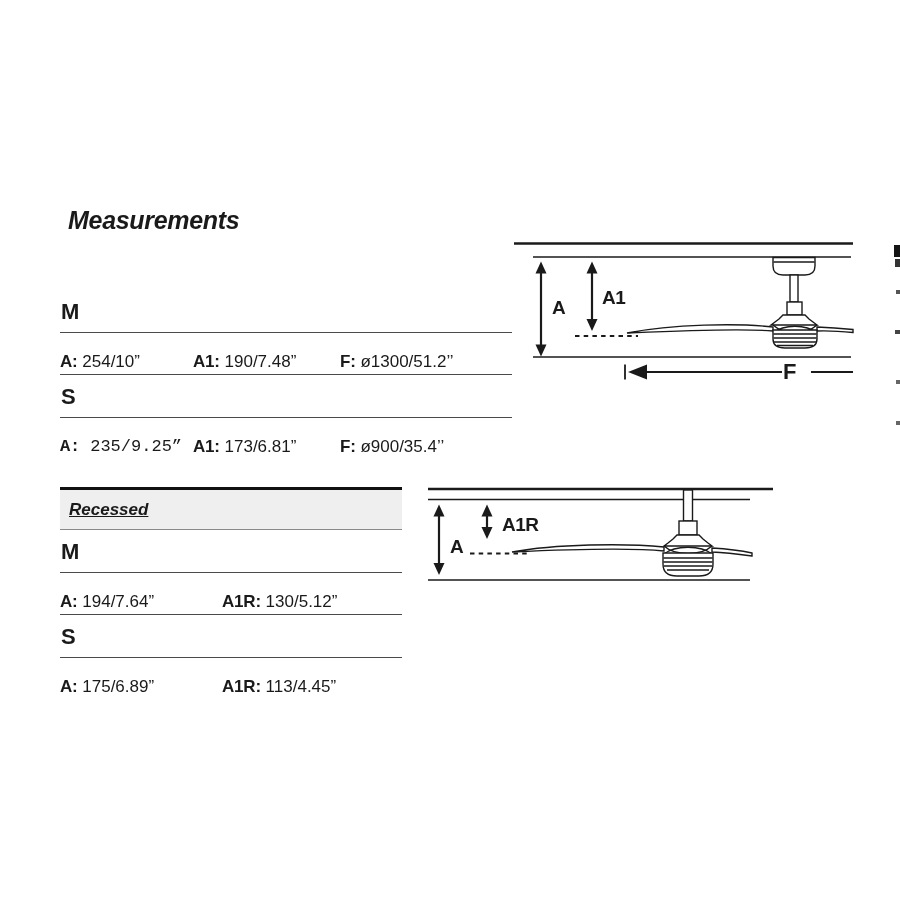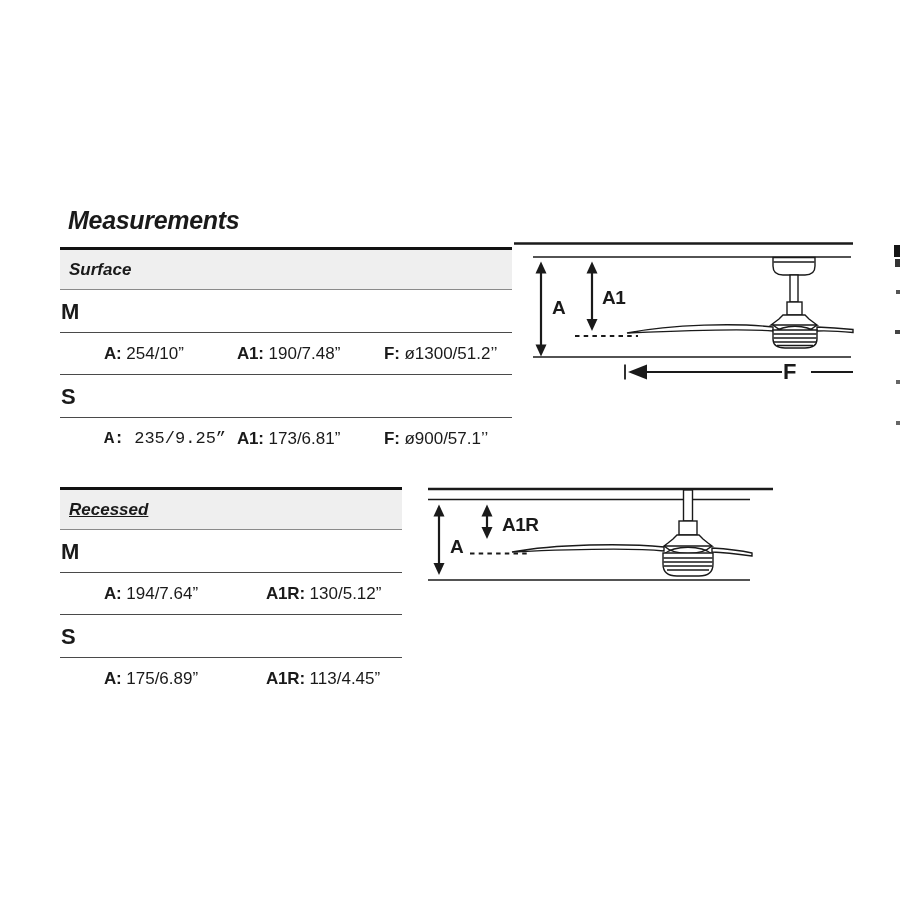--- a/index.html
+++ b/index.html
@@ -20,48 +20,47 @@
   .row-size{
     position:absolute;left:0;box-sizing:border-box;width:100%;height:43px;
     border-bottom:1px solid #4a4a4a;font-size:22px;font-weight:bold;line-height:44px;
     padding-left:1px;letter-spacing:-0.5px;
   }
   .row-vals{
     position:absolute;left:0;box-sizing:border-box;width:100%;height:42px;
     font-size:17px;line-height:42px;
   }
   .row-vals.bordered{border-bottom:1px solid #4a4a4a;}
-  .dim{position:absolute;top:0;white-space:nowrap;margin-left:44px;}
+  .dim{position:absolute;top:8px;white-space:nowrap;}
   .dim b{font-weight:bold;letter-spacing:-0.2px;}
   
   .dim-label{position:absolute;font-weight:bold;font-size:19px;letter-spacing:-0.5px;}
   .dim-label.big{font-size:22px;}
   svg{position:absolute;display:block;}
   .edge-artifact{position:absolute;}
 </style>
 </head>
 <body>
 
 <div id="canvas">
 
   <div class="abs page-title" style="left:68px;top:206px;">Measurements</div>
 
   <div class="spec-table" style="left:60px;top:247px;width:452px;height:214px;">
-    <div class="spec-header" style="top:0;">Surface</div>
     <div class="row-size" style="top:43px;">M</div>
     <div class="row-vals bordered" style="top:86px;">
       <span class="dim" style="left:0;"><b>A:</b> <span>254/10”</span></span>
       <span class="dim" style="left:133px;"><b>A1:</b> <span>190/7.48”</span></span>
       <span class="dim" style="left:280px;"><b>F:</b> <span>ø1300/51.2’’</span></span>
     </div>
     <div class="row-size" style="top:128px;">S</div>
     <div class="row-vals" style="top:171px;">
       <span class="dim" style="left:0;font-family:Liberation Mono, monospace;"><b>A:</b> <span>235/9.25”</span></span>
       <span class="dim" style="left:133px;"><b>A1:</b> <span>173/6.81”</span></span>
-      <span class="dim" style="left:280px;"><b>F:</b> <span>ø900/57.1’’</span></span>
+      <span class="dim" style="left:280px;"><b>F:</b> <span>ø900/35.4’’</span></span>
     </div>
   </div>
 
   <div class="spec-table" style="left:60px;top:487px;width:342px;height:214px;">
     <div class="spec-header" style="top:0;text-decoration:underline;">Recessed</div>
     <div class="row-size" style="top:43px;">M</div>
     <div class="row-vals bordered" style="top:86px;">
       <span class="dim" style="left:0;"><b>A:</b> <span>194/7.64”</span></span>
       <span class="dim" style="left:162px;text-align:right;"><b>A1R:</b> <span>130/5.12”</span></span>
     </div>

